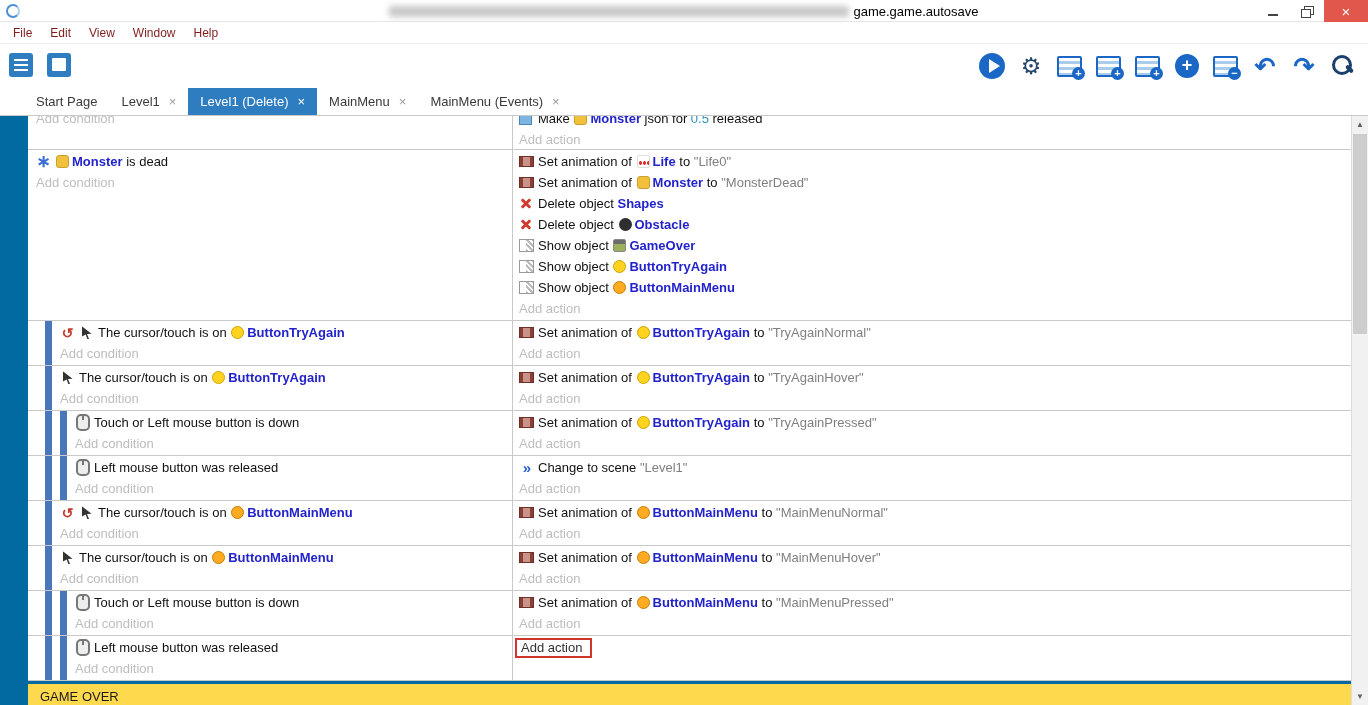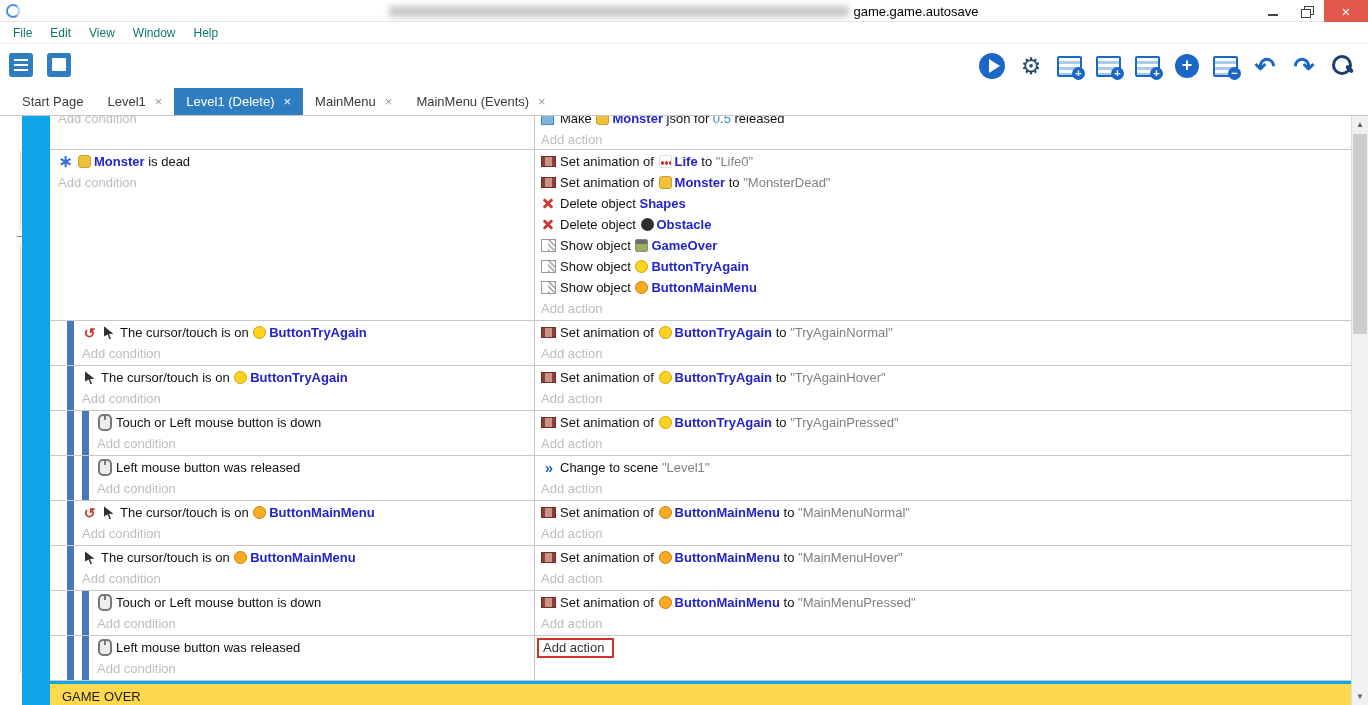--- a/index.html
+++ b/index.html
@@ -16,21 +16,21 @@
   .win-controls{position:absolute;right:0;top:0;height:22px;display:flex;}
   .win-btn{width:34px;height:22px;display:flex;align-items:center;justify-content:center;}
   .glyph-min{width:10px;height:2px;background:#444;margin-top:8px;}
   .glyph-restore{position:relative;width:12px;height:11px;}
   .glyph-restore::before{content:"";position:absolute;left:3px;top:0;width:8px;height:7px;border:1px solid #444;background:#fff;}
   .glyph-restore::after{content:"";position:absolute;left:0;top:3px;width:8px;height:7px;border:1px solid #444;background:#fff;}
   .win-btn.close{width:44px;background:#e2574c;color:#fff;font-size:15px;}
   
   .menubar{height:22px;display:flex;align-items:center;background:#fff;padding-left:4px;
            font-size:12px;border-bottom:1px solid #f0f0f0;}
-  .menu-item{padding:0 9px;line-height:22px;color:#0f766e;}
+  .menu-item{padding:0 9px;line-height:22px;color:#7f1d1d;}
   
   .toolbar{height:44px;display:flex;align-items:center;justify-content:space-between;background:#fff;}
   .tb-left{display:flex;gap:8px;margin-left:8px;}
   .tb-right{display:flex;gap:9px;margin-right:10px;align-items:center;}
   .tbi{width:30px;height:30px;position:relative;display:flex;align-items:center;justify-content:center;
        font-size:24px;color:#1a67c6;}
   .tbi-play::before{content:"";position:absolute;left:2px;top:2px;width:26px;height:26px;border-radius:50%;background:#1a67c6;}
   .tbi-play::after{content:"";position:absolute;left:12px;top:8px;border-left:11px solid #fff;
                    border-top:7px solid transparent;border-bottom:7px solid transparent;}
   .tbi-debug{color:#27496f;font-size:23px;}
@@ -48,28 +48,28 @@
   .tbi-undo,.tbi-redo{font-weight:bold;font-size:25px;}
   .tbi-search::before{content:"";position:absolute;left:4px;top:4px;width:14px;height:14px;border:3px solid #1b3f6e;border-radius:50%;}
   .tbi-search::after{content:"";position:absolute;left:17px;top:16px;width:9px;height:4px;background:#1b3f6e;
       transform:rotate(45deg);border-radius:2px;}
   .tbi-project-manager::before,.tbi-objects-list::before{content:"";position:absolute;left:1px;top:2px;width:24px;height:24px;
       background:#2e7dc0;border-radius:3px;}
   .tbi-project-manager::after{content:"";position:absolute;left:6px;top:8px;width:14px;height:12px;
       background:repeating-linear-gradient(180deg,#fff 0 2px,rgba(0,0,0,0) 2px 5px);}
   .tbi-objects-list::after{content:"";position:absolute;left:6px;top:7px;width:14px;height:13px;background:#fff;border-radius:1px;}
   
-  .tabbar{height:28px;display:flex;align-items:stretch;background:#fff;border-bottom:1px solid #c9c9c9;padding-left:10px;}
+  .tabbar{height:28px;display:flex;align-items:stretch;background:#fff;border-bottom:1px solid #c9c9c9;padding-left:24px;}
   .tab{display:flex;align-items:center;padding:0 12px;font-size:13px;color:#3a3a3a;gap:9px;}
   .tab.active{background:#2e7dc0;color:#fff;}
   .tab-close{font-size:13px;color:#999;}
   .tab.active .tab-close{color:#fff;}
   
   .events-area{position:relative;height:589px;background:#fff;}
-  .events-scroll{position:absolute;left:0;top:0;right:17px;bottom:0;overflow:hidden;background:#0ea5e9;margin-left:22px;}
+  .events-scroll{position:absolute;left:0;top:0;right:17px;bottom:0;overflow:hidden;background:#0369a1;}
   .event-row{display:flex;margin-left:28px;border-bottom:1px solid #c9c9c9;position:relative;background:#fff;}
   .event-row.partial{height:34px;overflow:hidden;}
   .event-row.partial .cell{margin-top:-9px;}
   .cell{min-height:42px;}
   .cell.cond{width:484px;flex:0 0 484px;padding:1px 4px 1px 8px;}
   .cell.act{flex:1;border-left:1px solid #c9c9c9;padding:1px 4px 1px 6px;}
   .indent-bar{position:absolute;top:0;bottom:0;width:7px;background:#4878ba;}
   .ev-line{display:flex;align-items:center;height:21px;white-space:pre;font-size:13px;}
   .seg-text{color:#111;text-align:center;}
   .seg-obj{color:#2323cc;font-weight:bold;}

